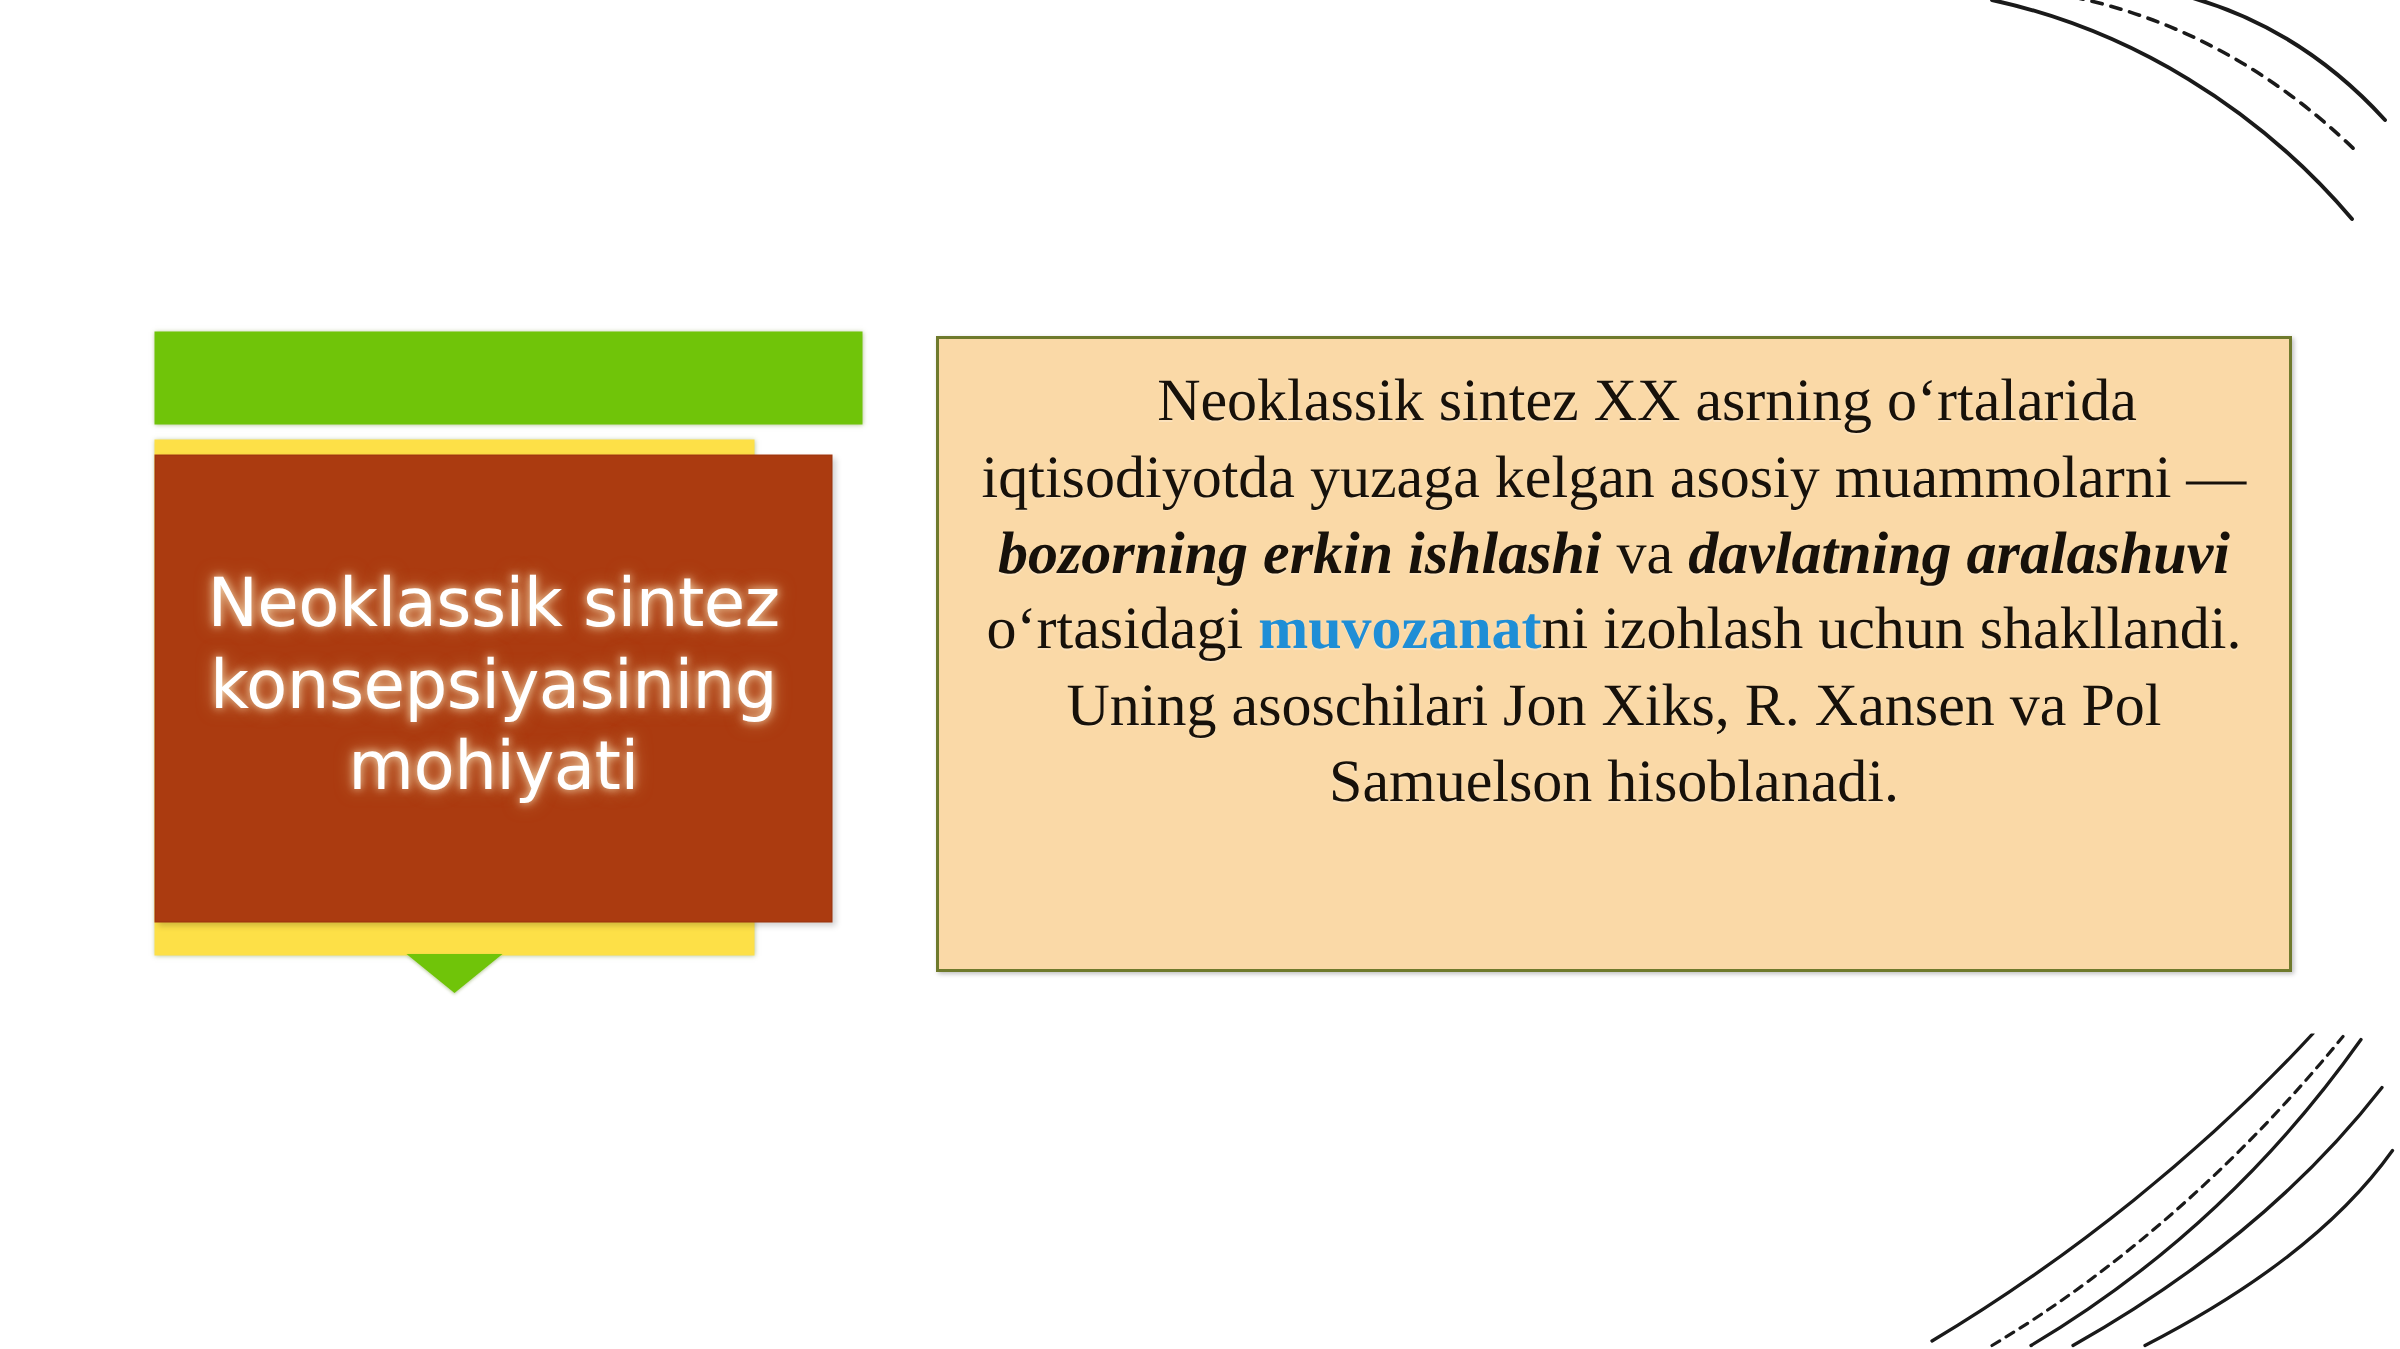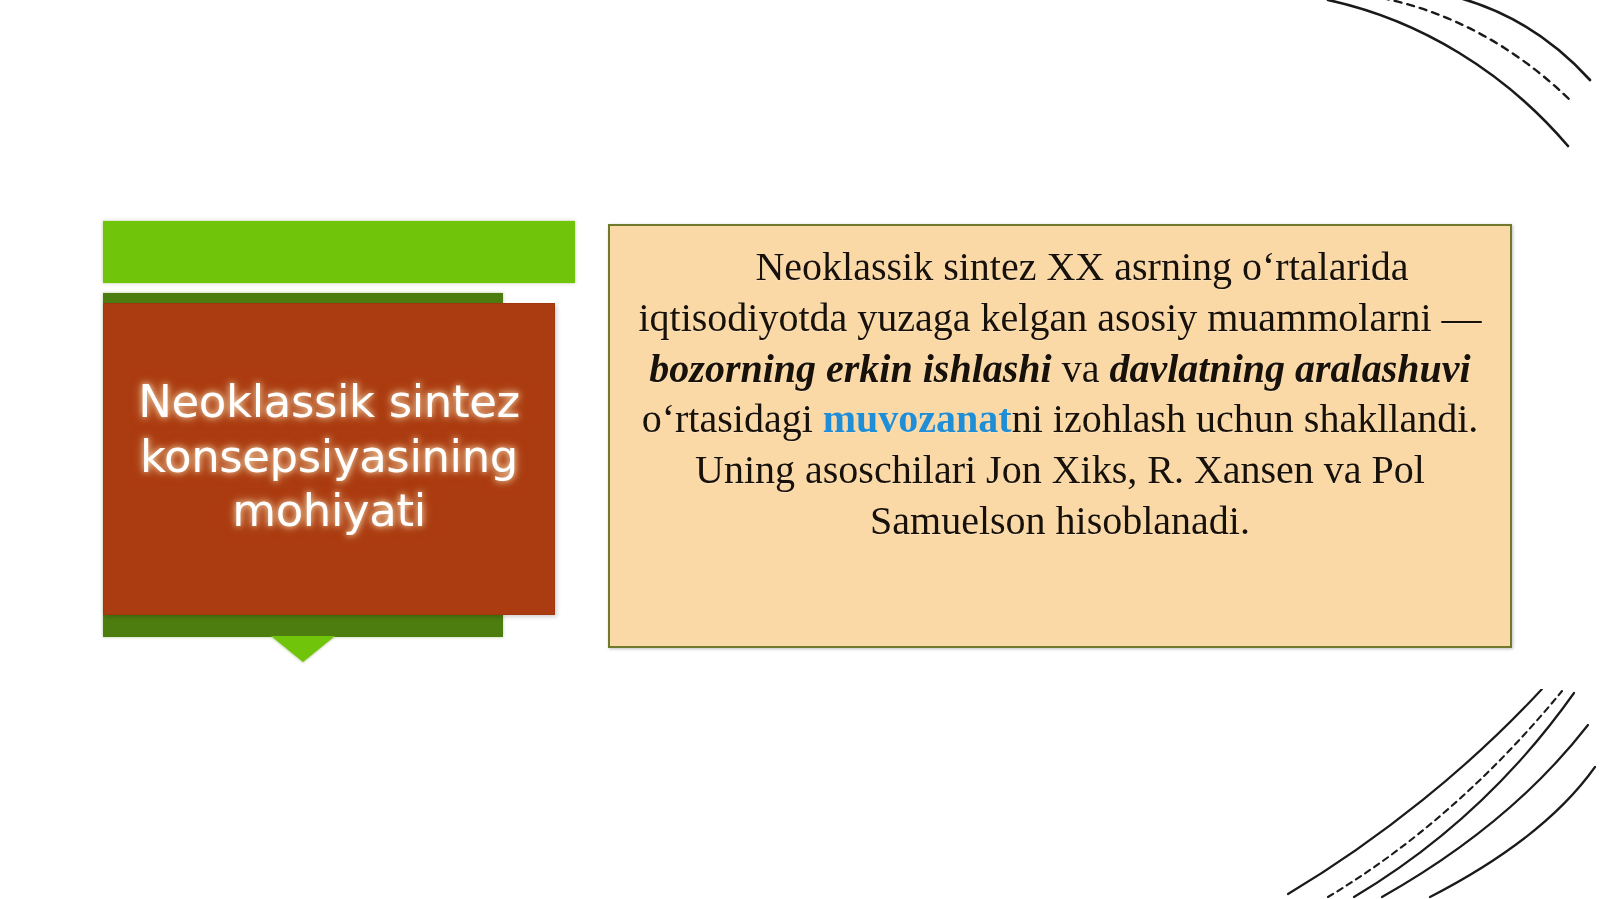--- a/index.html
+++ b/index.html
@@ -59,21 +59,21 @@
     height: 62px;
     background: #70c409;
     box-shadow: 0 0 3px rgba(120,150,60,.55);
   }
   .callout-gap {
     height: 10px;
   }
   .callout-body {
     position: relative;
     width: 400px;
-    background: #4d7c0f;
+    background: #fde047;
     padding: 10px 0 22px 0;
     box-sizing: border-box;
     box-shadow: 0 0 3px rgba(120,150,60,.5);
   }
   .callout-inner {
     margin: 0 auto;
     width: 452px;
     min-height: 312px;
     background: #ab3b10;
     display: flex;
@@ -101,21 +101,21 @@
     height: 0;
     border-left: 32px solid transparent;
     border-right: 32px solid transparent;
     border-top: 26px solid #70c409;
     filter: drop-shadow(0 1px 1px rgba(120,150,60,.45));
   }
 
   
   #body-panel {
     position: absolute;
-    left: 608px;
+    left: 624px;
     top: 224px;
     width: 904px;
     height: 424px;
     background: #fad9a7;
     border: 2px solid #6f7a2c;
     box-sizing: border-box;
     box-shadow: 1px 1px 3px rgba(0,0,0,.25);
     display: flex;
     align-items: flex-start;
     justify-content: center;

